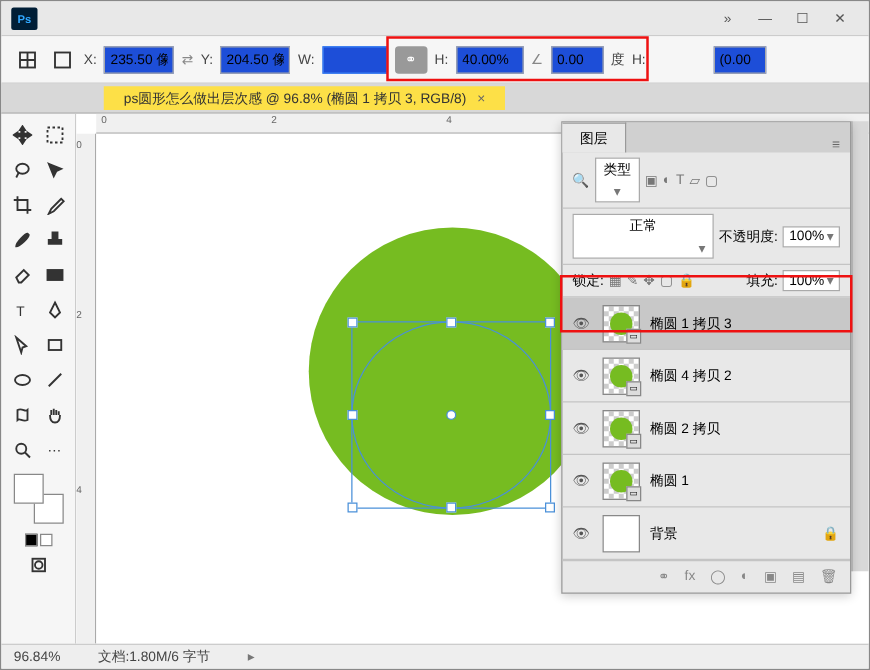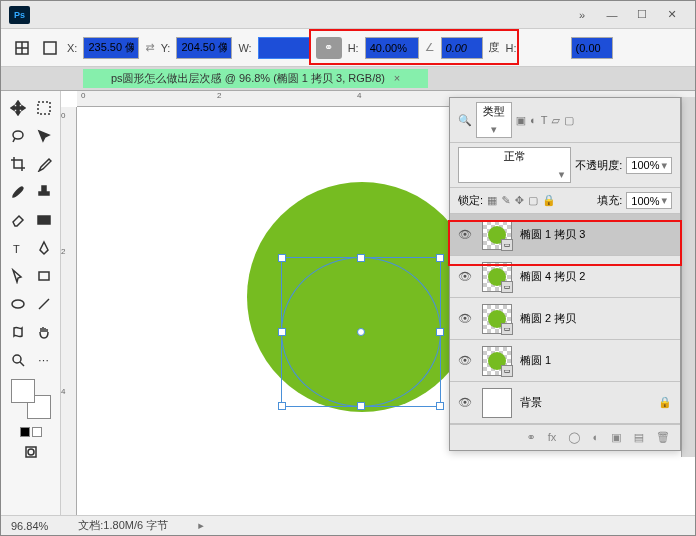--- a/index.html
+++ b/index.html
@@ -9,21 +9,21 @@
 .menu-item { padding:0 8px; cursor:pointer; }
 .win-controls { margin-left:auto; display:flex; }
 .win-btn { width:30px; height:20px; display:flex; align-items:center; justify-content:center; color:#555; }
 .optbar { height:38px; background:#f6f6f6; display:flex; align-items:center; padding:0 10px; gap:6px; border-bottom:1px solid #ccc; position:relative; }
 .opt-label { color:#444; }
 .opt-input { width:56px; height:22px; border:1px solid #aaa; padding:0 4px; background:#1d4ed8; }
 .opt-input.hl { border:1.5px solid #3b82f6; width:24px;padding-left:46px; }
 .link-btn { width:26px; height:22px; background:#999; border-radius:3px; display:flex; align-items:center; justify-content:center; color:#fff; }
 .red-box { position:absolute; border:2px solid #e11; pointer-events:none; }
 .tabbar { height:24px; background:#d8d8d8; display:flex; align-items:center; padding-left:82px; border-bottom:1px solid #aaa; }
-.doc-tab { background:#86efac; padding:2px 28px; color:#333; font-size:10px; }
+.doc-tab { background:#fde047; padding:2px 16px; color:#333; font-size:10px; }
 .tab-close { margin-left:6px; color:#666; }
 .main { display:flex; height:calc(100% - 28px - 38px - 24px - 20px); }
 .toolbox { width:60px; background:#f6f6f6; border-right:1px solid #ccc; padding:6px 4px; }
 .tool-row { display:flex; gap:4px; margin-bottom:6px; justify-content:center; }
 .tool { width:22px; height:22px; display:flex; align-items:center; justify-content:center; color:#333; border:1px solid transparent; }
 .tool svg { width:16px; height:16px; stroke:#333; fill:none; stroke-width:1.5; }
 .swatch-wrap { position:relative; width:40px; height:40px; margin:8px auto; }
 .swatch { position:absolute; width:24px; height:24px; border:1px solid #888; }
 .swatch.fg { top:0; left:0; background:#fff; z-index:2; }
 .swatch.bg { bottom:0; right:0; background:#fff; }
@@ -90,21 +90,21 @@
   <input class="opt-input" value="235.50 像" style="">
   <span style="color:#888">⇄</span>
   <span class="opt-label">Y:</span>
   <input class="opt-input" value="204.50 像" style="">
   <span class="opt-label">W:</span>
   <input class="opt-input hl" value="40%" style="">
   <div class="link-btn">⚭</div>
   <span class="opt-label">H:</span>
   <input class="opt-input" style="width: 54px;" value="40.00%">
   <span style="color:#888">∠</span>
-  <input class="opt-input" style="width: 42px; font-style: italic;" value="0.00">
+  <input class="opt-input" style="width: 42px;" value="0.00">
   <span class="opt-label">度</span>
   <span class="opt-label">H:</span>
   <input class="opt-input" style="width: 42px; margin-left: 48px;" value="(0.00">
   <div class="red-box" style="left:308px; top:0px; width:210px; height:36px"></div>
 </div>
 
 <div class="tabbar">
   <div class="doc-tab">
     <span>ps圆形怎么做出层次感 @ 96.8% (椭圆 1 拷贝 3, RGB/8)</span>
     <span class="tab-close">×</span>
@@ -274,20 +274,24 @@
         <div class="handle" style="left:calc(50% - 4px);bottom:-4px"></div>
         <div class="handle" style="right:-4px;bottom:-4px"></div>
       </div>
     </div>
   </div>
 </div>
 
 <div class="side-strip"></div>
 
 <div class="panel">
+  <div class="panel-tab-row">
+    <div class="panel-tab">图层</div>
+    <div class="panel-menu">≡</div>
+  </div>
   <div class="panel-sec">
     <span class="ico">🔍</span>
     <div class="sel">
         <span>类型</span>
         <span class="ico">▾</span>
       </div>
     <span class="ico">▣</span>
     <span class="ico">◐</span>
     <span class="ico">T</span>
     <span class="ico">▱</span>

